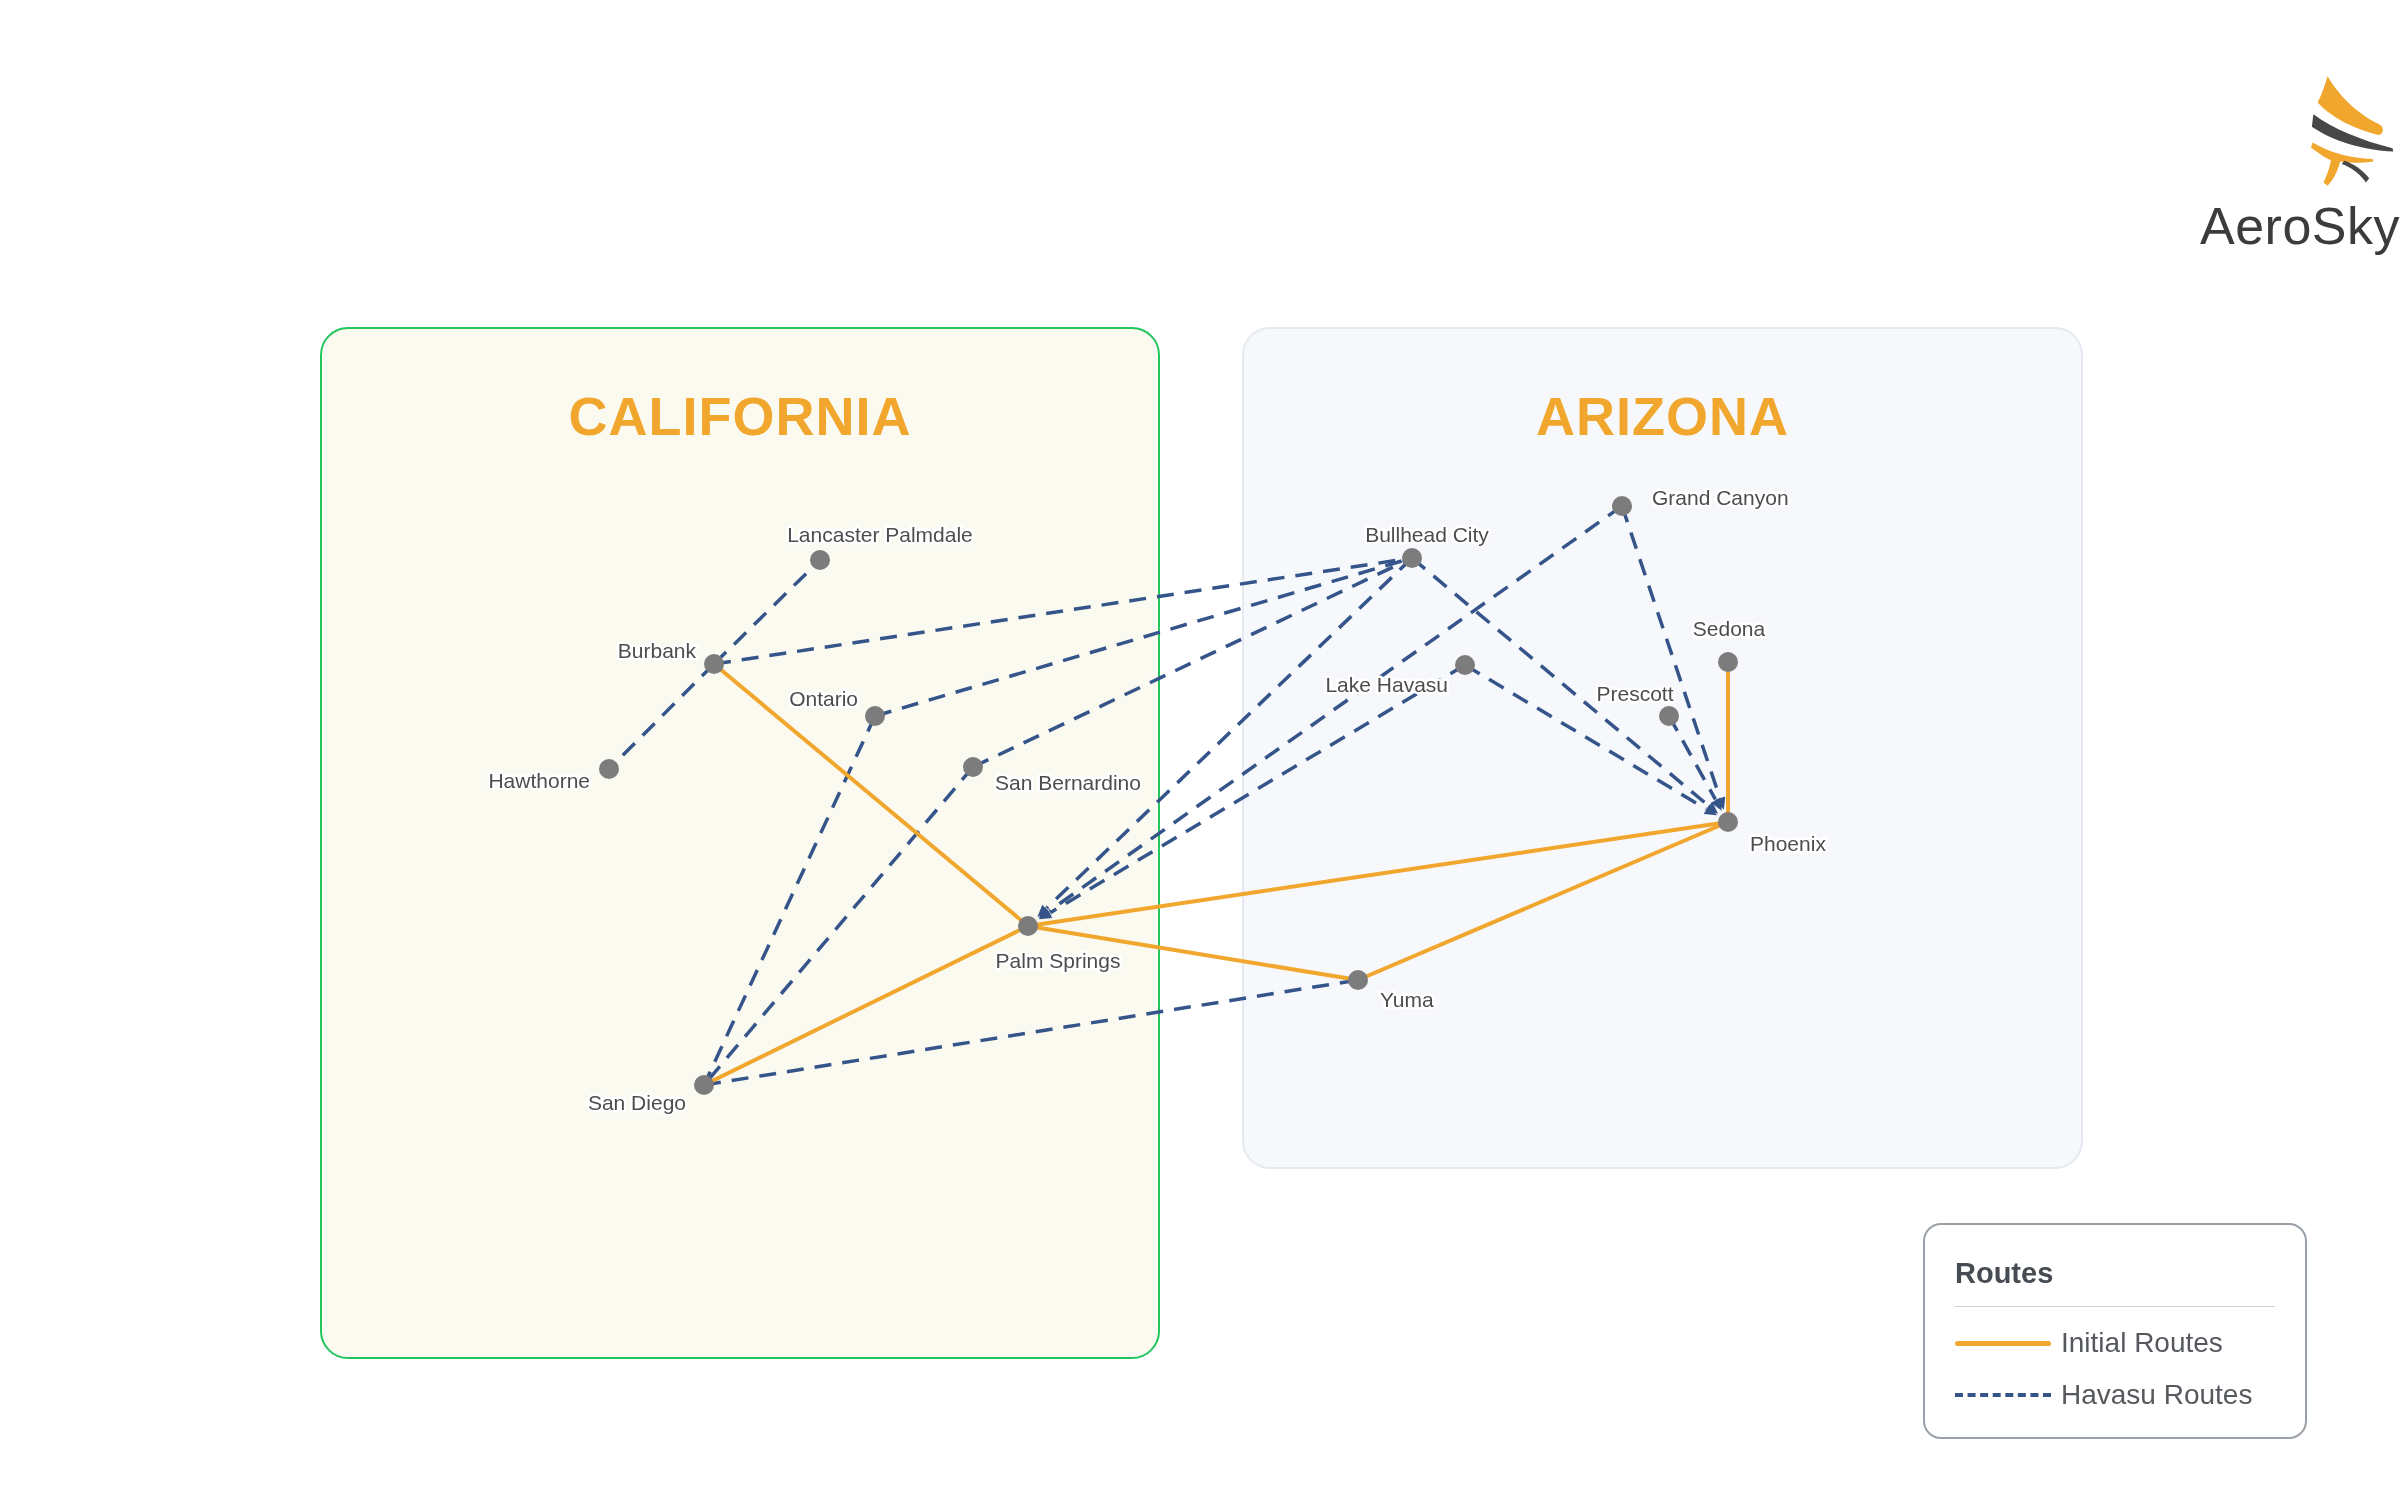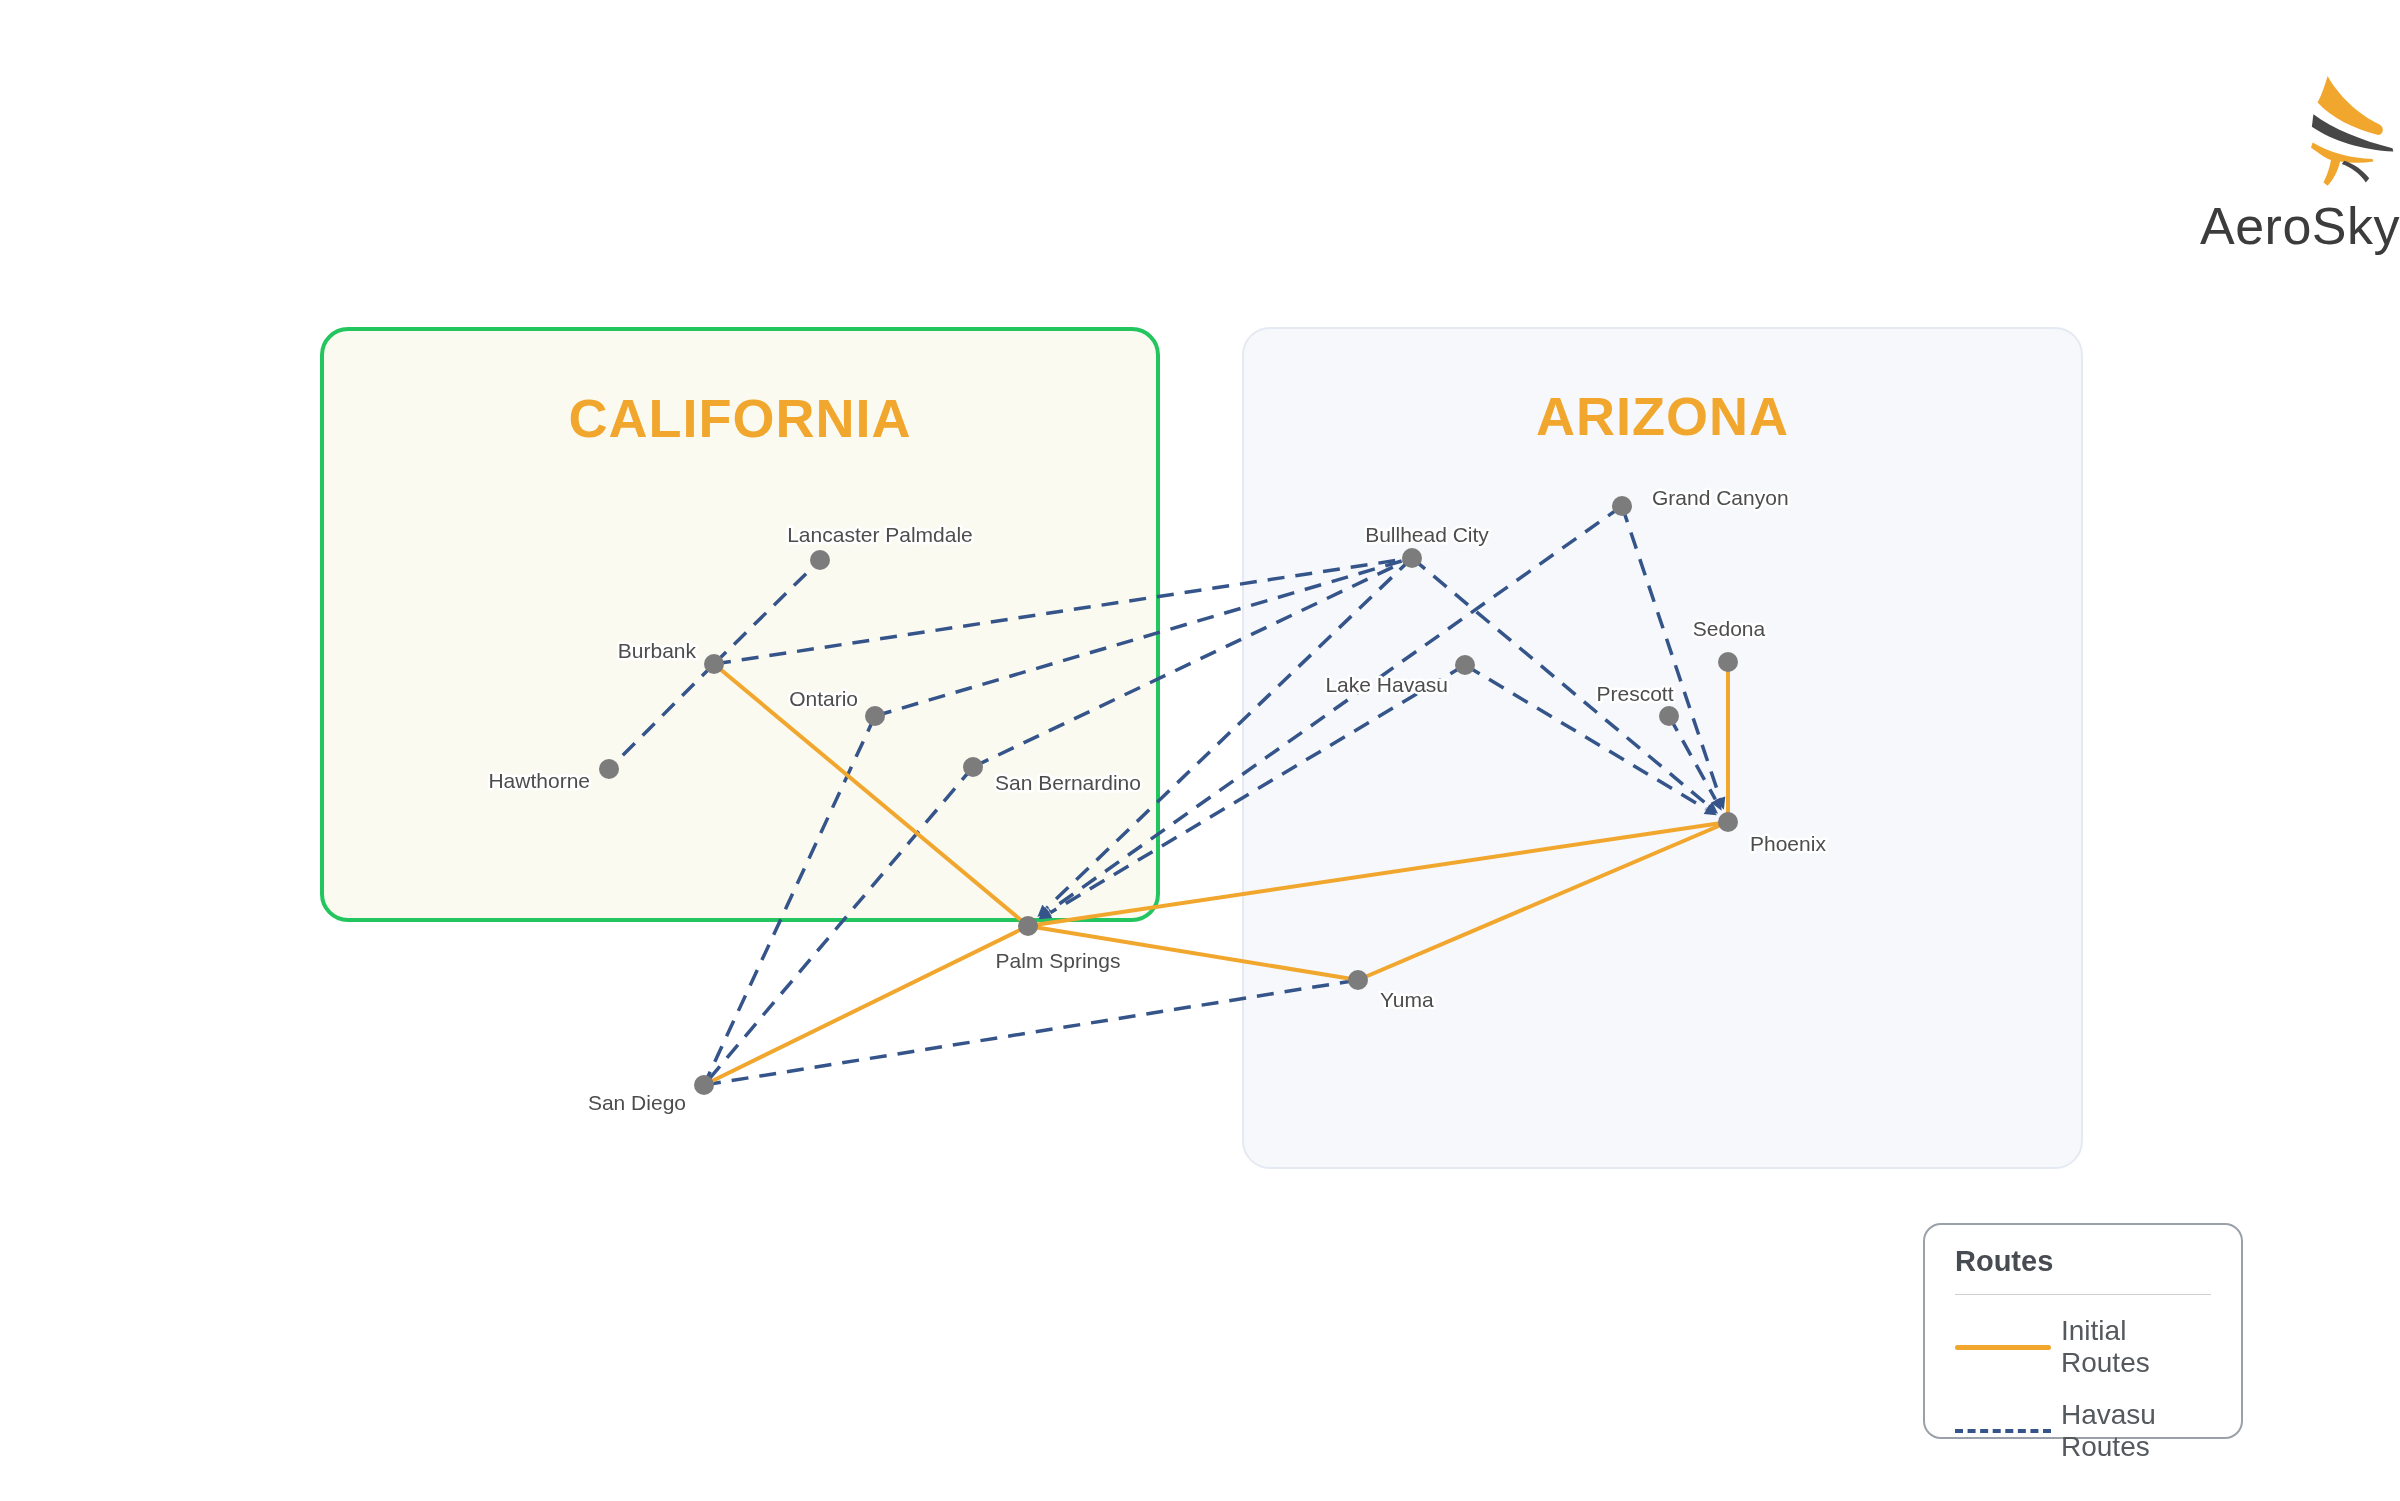--- a/index.html
+++ b/index.html
@@ -6,38 +6,38 @@
   body{
     width:2400px;height:1501px;position:relative;overflow:hidden;
     background:#ffffff;font-family:"Liberation Sans",sans-serif;
   }
   
   .brand-block{position:absolute;top:62px;left:0;right:0;
     display:flex;flex-direction:column;align-items:flex-end;}
   .brand-name{font-size:52px;font-weight:500;color:#3c3c3c;margin-top:8px;letter-spacing:0.5px;}
   
   .panel{position:absolute;border-radius:28px;box-sizing:border-box;}
-  .panel-ca{left:320px;top:327px;width:840px;height:595px;
-    background:#FBFAF1;border:4px solid #22c55e;}
+  .panel-ca{left:320px;top:327px;width:840px;height:1032px;
+    background:#FBFAF1;border:2px solid #22c55e;}
   .panel-az{left:1242px;top:327px;width:841px;height:842px;
     background:#F6F8FB;border:2px solid #E5E9F1;}
   .panel-title{margin-top:56px;text-align:center;font-size:54px;font-weight:bold;
     letter-spacing:1px;color:var(--orange);}
   
   #map-svg{position:absolute;left:0;top:0;}
   .route-initial{stroke:var(--orange);stroke-width:4;fill:none;}
   .route-future{stroke:var(--navy);stroke-width:3.5;fill:none;stroke-dasharray:17 11;}
   .arrow-head{fill:var(--navy);stroke:none;}
   .city-dot{fill:var(--nodegray);}
   .city-label{font-size:21px;fill:#4d4d4d;
     paint-order:stroke;stroke:#ffffff;stroke-width:5px;stroke-linejoin:round;}
   
-  .legend{position:absolute;left:1923px;top:1223px;width:320px;height:216px;
+  .legend{position:absolute;left:1923px;top:1223px;width:384px;height:216px;
     box-sizing:border-box;background:#ffffff;border:2px solid #9aa1a9;
-    border-radius:18px;padding:20px 30px;}
+    border-radius:18px;padding:32px 30px;}
   .legend-title{font-size:29px;font-weight:bold;color:#474c52;}
   .legend-divider{height:1px;background:#cfcfcf;margin:16px 0 10px 0;}
   .legend-item{display:flex;align-items:center;gap:10px;margin-top:20px;}
   .swatch{width:96px;flex:0 0 96px;}
   .swatch-solid{height:5px;background:var(--orange);border-radius:3px;}
   .swatch-dashed{height:0;border-top:4px dashed var(--navy);}
   .legend-label{font-size:28px;color:#55595e;}
 </style>
 </head>
 <body>

